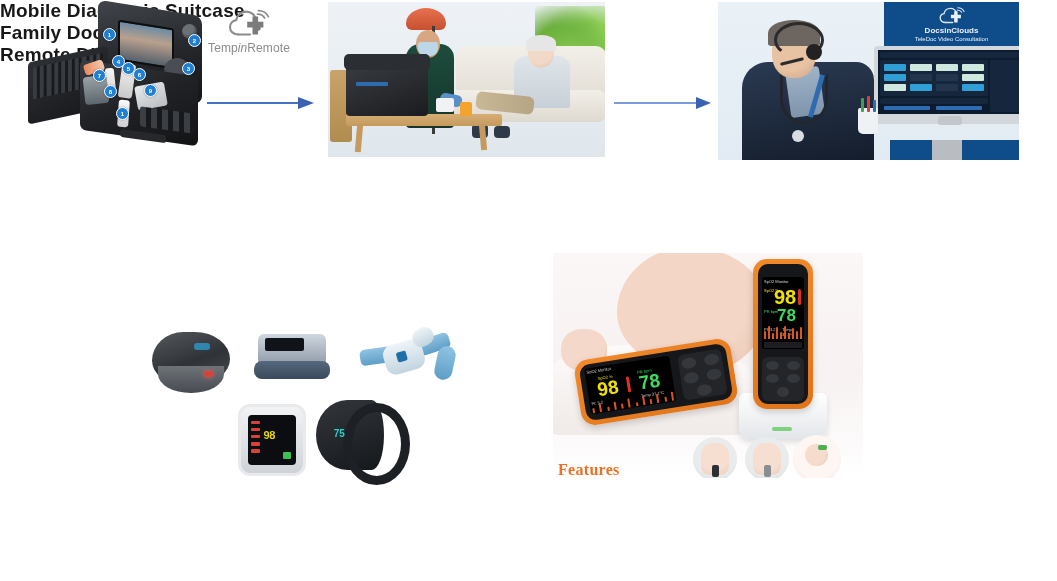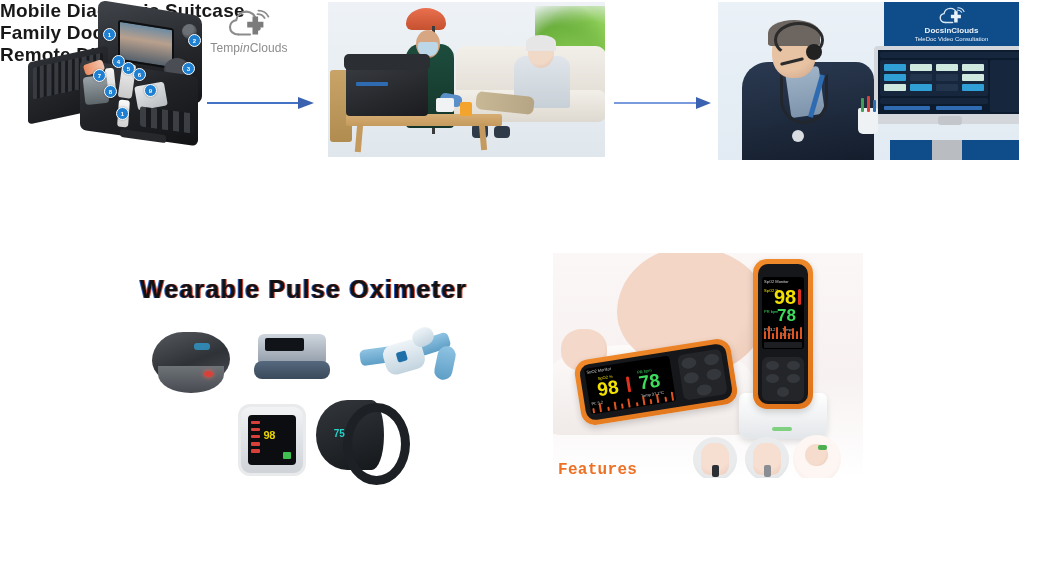--- a/index.html
+++ b/index.html
@@ -444,21 +444,21 @@
     position: absolute; left: 26%; top: 18%; width: 46%; height: 46%;
     background: radial-gradient(circle at 40% 40%, #f5dccd 0 60%, #e8c3b0 100%);
     border-radius: 50%;
   }
   .thumb.baby .sensor {
     position: absolute; left: 52%; top: 20%;
     width: 18%; height: 12%; background: #4caf50; border-radius: 2px;
   }
   .features {
     position: absolute;
-    font-family: Liberation Mono, monospace;
+    font-family: Liberation Serif, serif;
     font-weight: bold;
     font-size: 16px;
     color: #ee7024;
     letter-spacing: .3px;
   }
 </style>
 </head>
 <body>
 
 <div class="stage">
@@ -501,21 +501,21 @@
   <div class="brand" style="left:208px; top:8px; width:82px;">
     <svg width="42" height="32" viewBox="0 0 42 32">
       <path d="M10.5 26.5 C5.3 26.5 2 23.2 2 19.2 C2 15.6 4.6 12.6 8.2 12.1 C8.9 7.3 13.1 3.6 18.2 3.6 C23.1 3.6 27.2 7 28.1 11.6" fill="none" stroke="#8c8c8c" stroke-width="2.1" stroke-linecap="round"></path>
       <path d="M10.5 26.5 L22 26.5" fill="none" stroke="#8c8c8c" stroke-width="2.1" stroke-linecap="round"></path>
       <path d="M24.5 8.5 h5.6 v5.3 h5.3 v5.7 h-5.3 v6.9 h-5.6 v-6.9 h-5.3 v-5.7 h5.3 z" fill="#7b7b7b"></path>
       <path d="M29.5 6.2 C32.6 6.2 35.2 7.6 36.6 10" fill="none" stroke="#8c8c8c" stroke-width="1.8" stroke-linecap="round"></path>
       <path d="M30.4 2.6 C34.9 2.6 38.7 5 40.4 8.6" fill="none" stroke="#8c8c8c" stroke-width="1.8" stroke-linecap="round"></path>
       <circle cx="30.6" cy="20.6" r="2.1" fill="#7b7b7b"></circle>
     </svg>
     <div class="brand-text">
-      <span>Temp</span><i>in</i><span>Clouds</span>
+      <span>Temp</span><i>in</i><span>Remote</span>
     </div>
   </div>
 
   <svg class="arrow" style="left:205px; top:92px;" width="112" height="22" viewBox="0 0 112 22">
     <line x1="2" y1="11" x2="95" y2="11" stroke="#4472c4" stroke-width="2"></line>
     <polygon points="93,5 109,11 93,17" fill="#3a62b0"></polygon>
   </svg>
 
   <div class="photo room" style="left:328px; top:2px; width:277px; height:155px;">
     <div class="plant" style="right:-8px; top:4px; width:78px; height:96px;"></div>
@@ -604,21 +604,20 @@
 
     <div class="strip-blue" style="left:172px; top:138px; width:42px; height:20px;"></div>
     <div class="strip-gray" style="left:214px; top:138px; width:30px; height:20px;"></div>
     <div class="strip-blue" style="left:244px; top:138px; width:57px; height:20px;"></div>
   </div>
 
   <div class="flow-label" style="left:6px; top:186px;">Mobile Diagnosis Suitcase</div>
   <div class="flow-label" style="left:382px; top:190px;">Family Doctor</div>
   <div class="flow-label" style="left:761px; top:189px;">Remote Diagnosis</div>
 
-  <div class="wearable-title" style="left:140px; top:275px;">Wearable  Pulse Oximeter</div>
 
   <div class="wd wd1" style="left:152px; top:332px; width:78px; height:52px;">
     <div class="clip"></div>
     <div class="accent"></div>
     <div class="led"></div>
   </div>
 
   <div class="wd wd2" style="left:258px; top:334px; width:68px; height:32px;">
     <div class="scr"></div>
     <div class="strap"></div>

